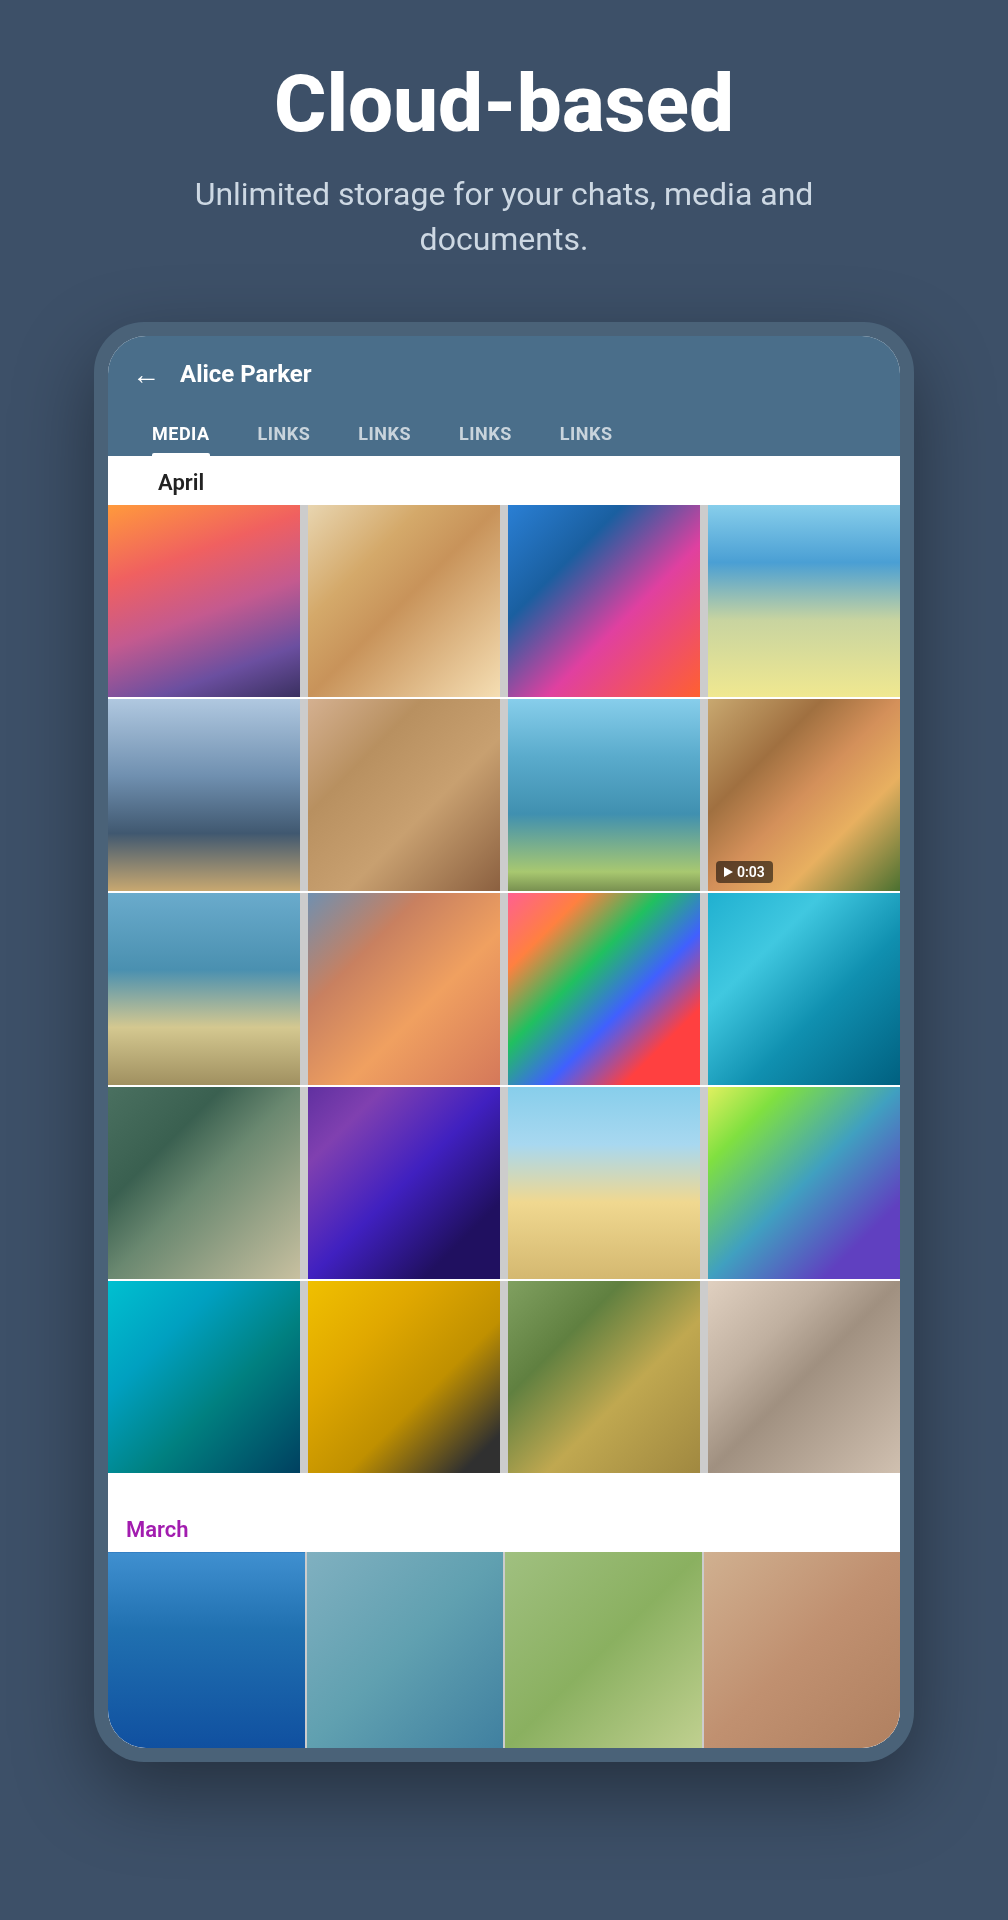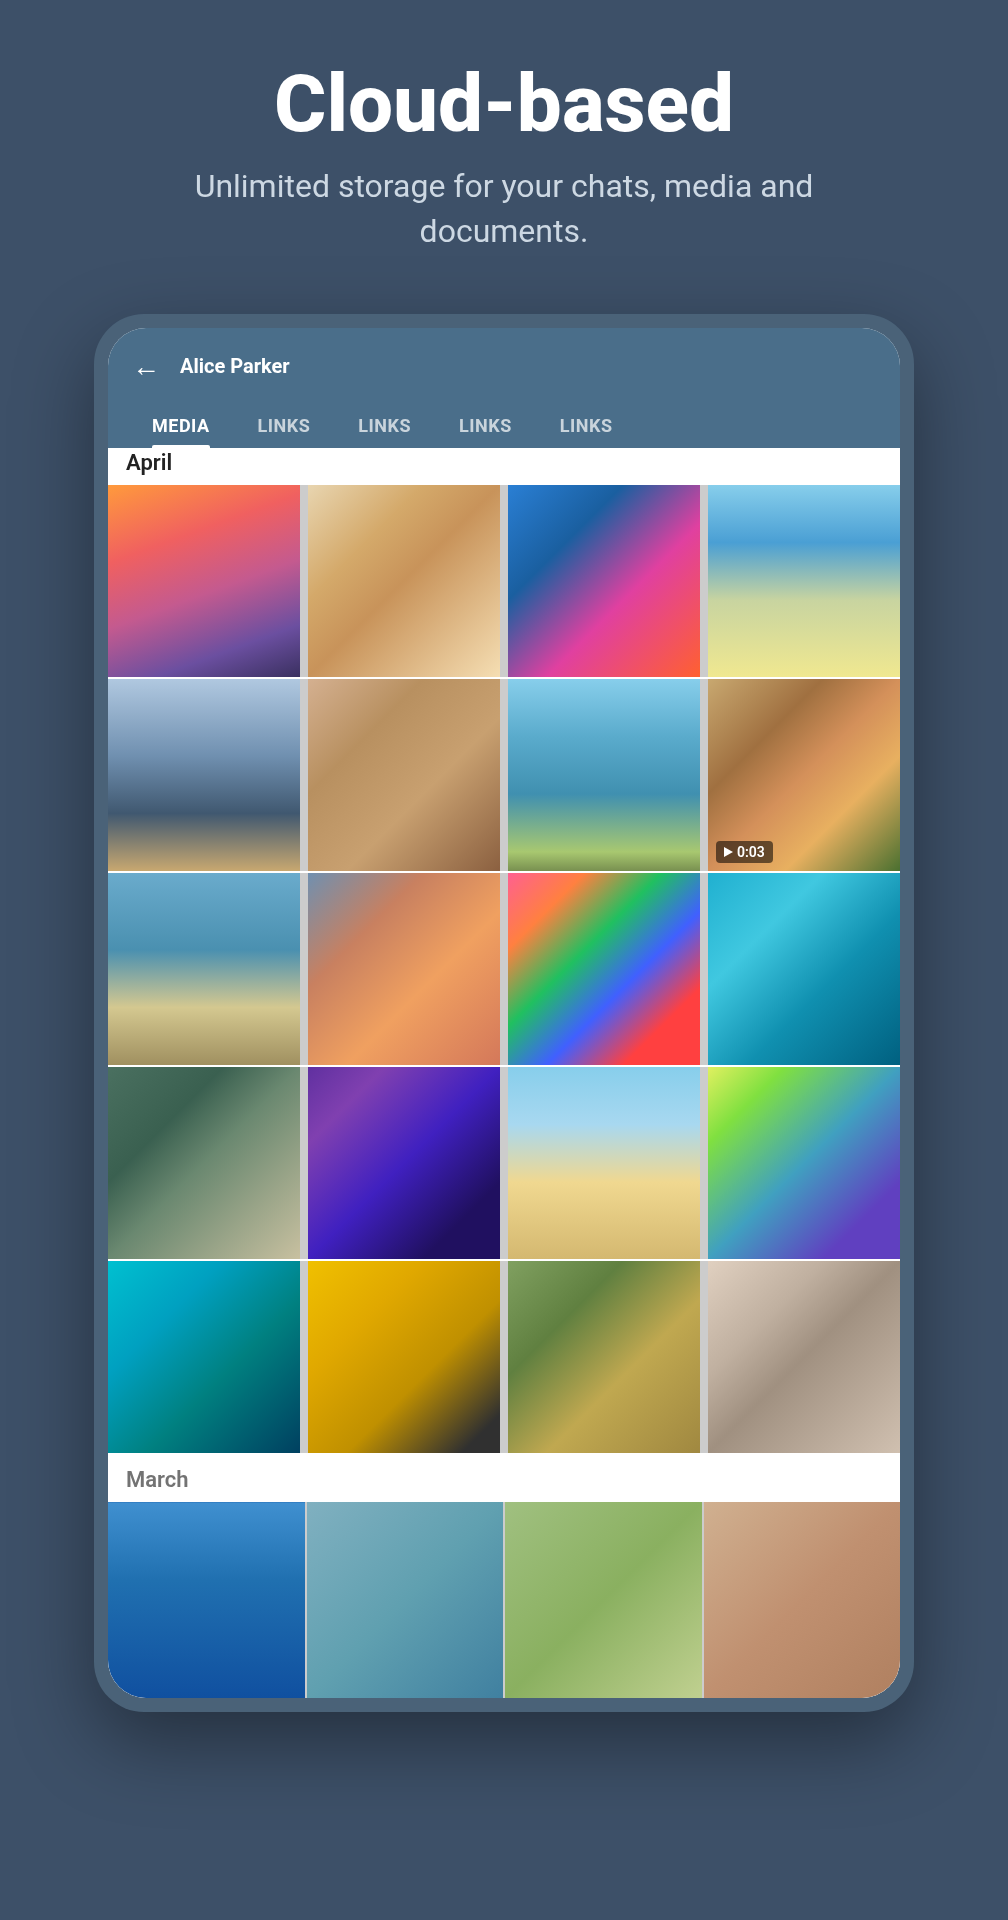--- a/index.html
+++ b/index.html
@@ -14,21 +14,21 @@
       align-items: center;
       padding: 60px 0 0 0;
     }
 
     .headline {
       font-size: 80px;
       font-weight: 800;
       color: #ffffff;
       text-align: center;
       line-height: 1.1;
-      margin-bottom: 16px;
+      margin-bottom: 24px;
     }
 
     .subheadline {
       font-size: 32px;
       font-weight: 400;
       color: #cdd8e3;
       text-align: center;
       line-height: 1.4;
       margin-bottom: 60px;
       max-width: 680px;
@@ -61,21 +61,21 @@
       margin-bottom: 22px;
     }
 
     .back-arrow {
       color: #ffffff;
       font-size: 28px;
       cursor: pointer;
     }
 
     .header-title {
-      font-size: 20px;
+      font-size: 24px;
       font-weight: 700;
       color: #ffffff;
     }
 
     .tabs-row {
       display: flex;
       gap: 8px;
     }
 
     .tab {
@@ -102,25 +102,26 @@
       background: #ffffff;
       border-radius: 2px 2px 0 0;
     }
 
     
     .screen-content {
       background: #ffffff;
     }
 
     .month-label {
-      padding: 2px 18px 10px 18px;
+      padding: 14px 18px 10px 18px;
       font-size: 22px;
       font-weight: 600;
       color: #222222;
       background: #ffffff;
+      margin-left: 32px;
     }
 
     .photo-grid {
       display: grid;
       grid-template-columns: repeat(4, 1fr);
       gap: 8px;
       background: #cccccc;
     }
 
     .photo-cell {
@@ -154,25 +155,26 @@
     .play-icon {
       width: 0;
       height: 0;
       border-style: solid;
       border-width: 5px 0 5px 9px;
       border-color: transparent transparent transparent #ffffff;
       display: inline-block;
     }
 
     .march-label {
-      padding: 14px 18px 10px 18px;
+      padding: 0 18px 10px 18px;
       font-size: 22px;
       font-weight: 600;
-      color: #737373;
-      background: #ffffff;
+      color: #a21caf;
+      background: #ffffff;
+      margin-top: 44px;
     }
 
     .march-partial-grid {
       display: grid;
       grid-template-columns: repeat(4, 1fr);
       gap: 2px;
       background: #cccccc;
     }
 
     

